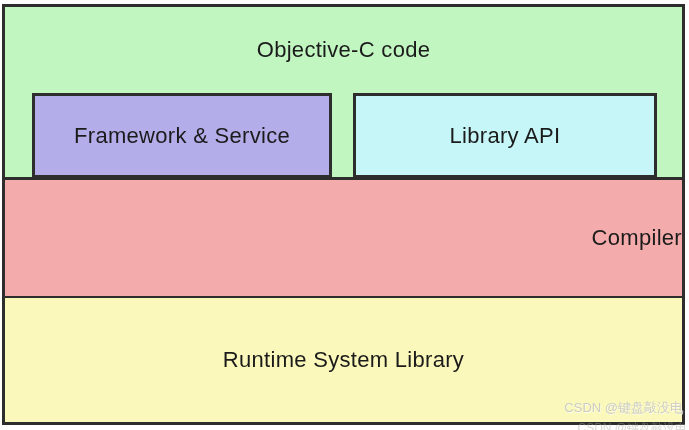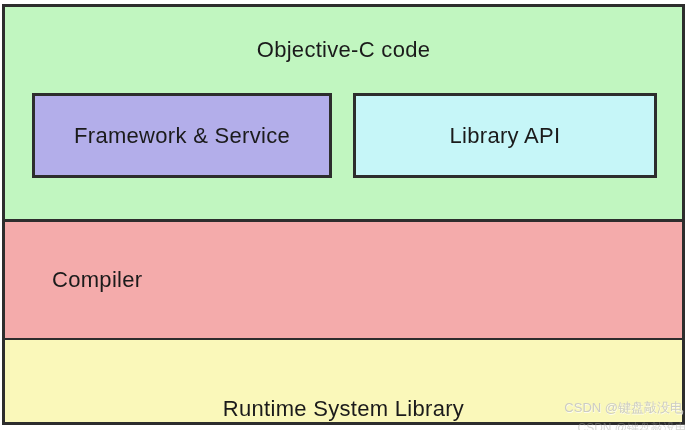--- a/index.html
+++ b/index.html
@@ -27,35 +27,35 @@
     border: 3px solid #2d2d2d;
     display: flex;
     flex-direction: column;
   }
   .layer {
     box-sizing: border-box;
     position: relative;
     color: #1b1b1b;
   }
   .layer-green {
-    height: 215px;
+    height: 173px;
     border-bottom: 3px solid #2d2d2d;
   }
   .layer-pink {
     height: 118px;
     border-bottom: 2px solid #2d2d2d;
     display: flex;
     align-items: center;
-    justify-content: flex-start;
+    justify-content: flex-end;
     padding-left: 47px;
   }
   .layer-yellow {
     flex: 1;
     display: flex;
-    align-items: flex-end;
+    align-items: center;
     justify-content: center;
   }
   .layer-title {
     height: 86px;
     display: flex;
     align-items: center;
     justify-content: center;
     font-size: 22px;
     letter-spacing: 0.3px;
     color: #1b1b1b;

